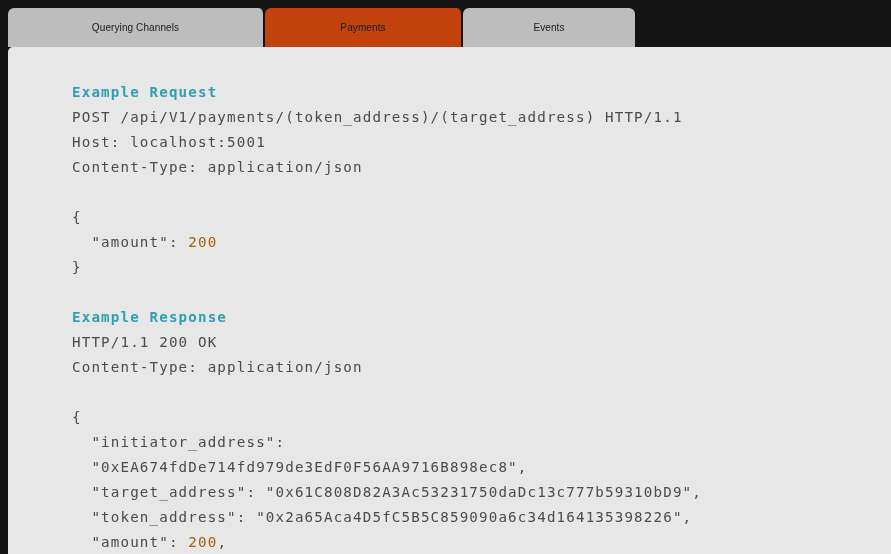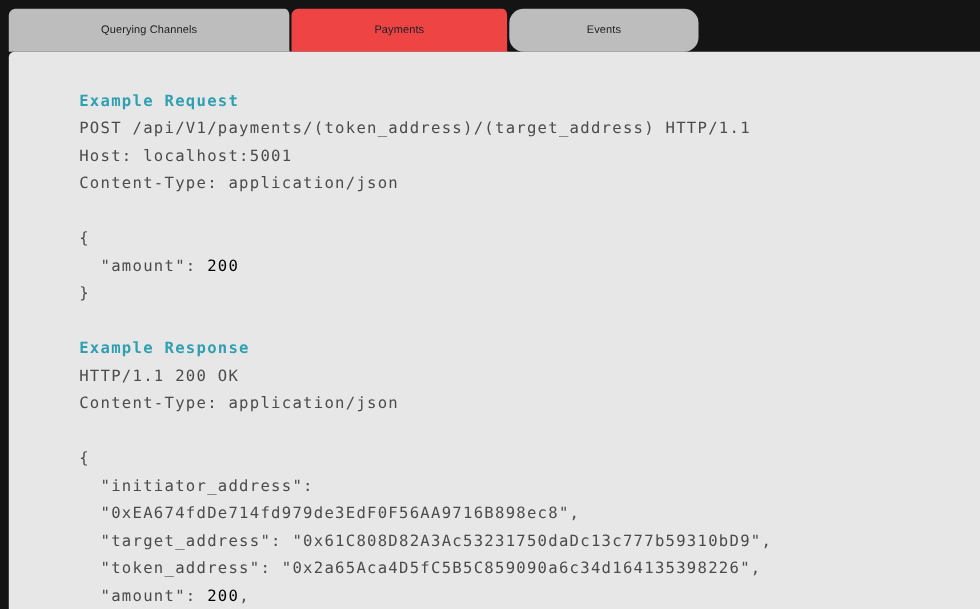--- a/index.html
+++ b/index.html
@@ -49,24 +49,24 @@
     cursor: pointer;
     user-select: none;
     border-right: 2px solid #141414;
     white-space: nowrap;
     padding: 0 12px;
   }
   .tab:last-child { border-right: none; }
 
   .tab.w1 { width: 257px; }
   .tab.w2 { width: 198px; }
-  .tab.w3 { width: 172px; border-radius: 13px; }
+  .tab.w3 { width: 172px; }
 
   .tab.active {
-    background: #ef4444;
+    background: #c2410c;
     color: #132028;
     margin-top: 18px;
   }
 
   
   .panel {
     position: absolute;
     top: 47px;
     left: 8px;
     width: 887px;
@@ -83,21 +83,21 @@
     font-size: 14.2px;
     line-height: 25px;
     letter-spacing: 1.15px;
     color: #4b4b4b;
     white-space: pre;
   }
 
   .ln { display: block; min-height: 25px; }
 
   .hdr   { color: #2f9fb2; font-weight: bold; }
-  .num   { color: #000000; }
+  .num   { color: #a16207; }
   .blank { display: block; height: 25px; }
 </style>
 </head>
 <body>
 
 <div id="app">
 
   <div class="tabbar">
     <div class="tab w1">
       <span>Querying Channels</span>

